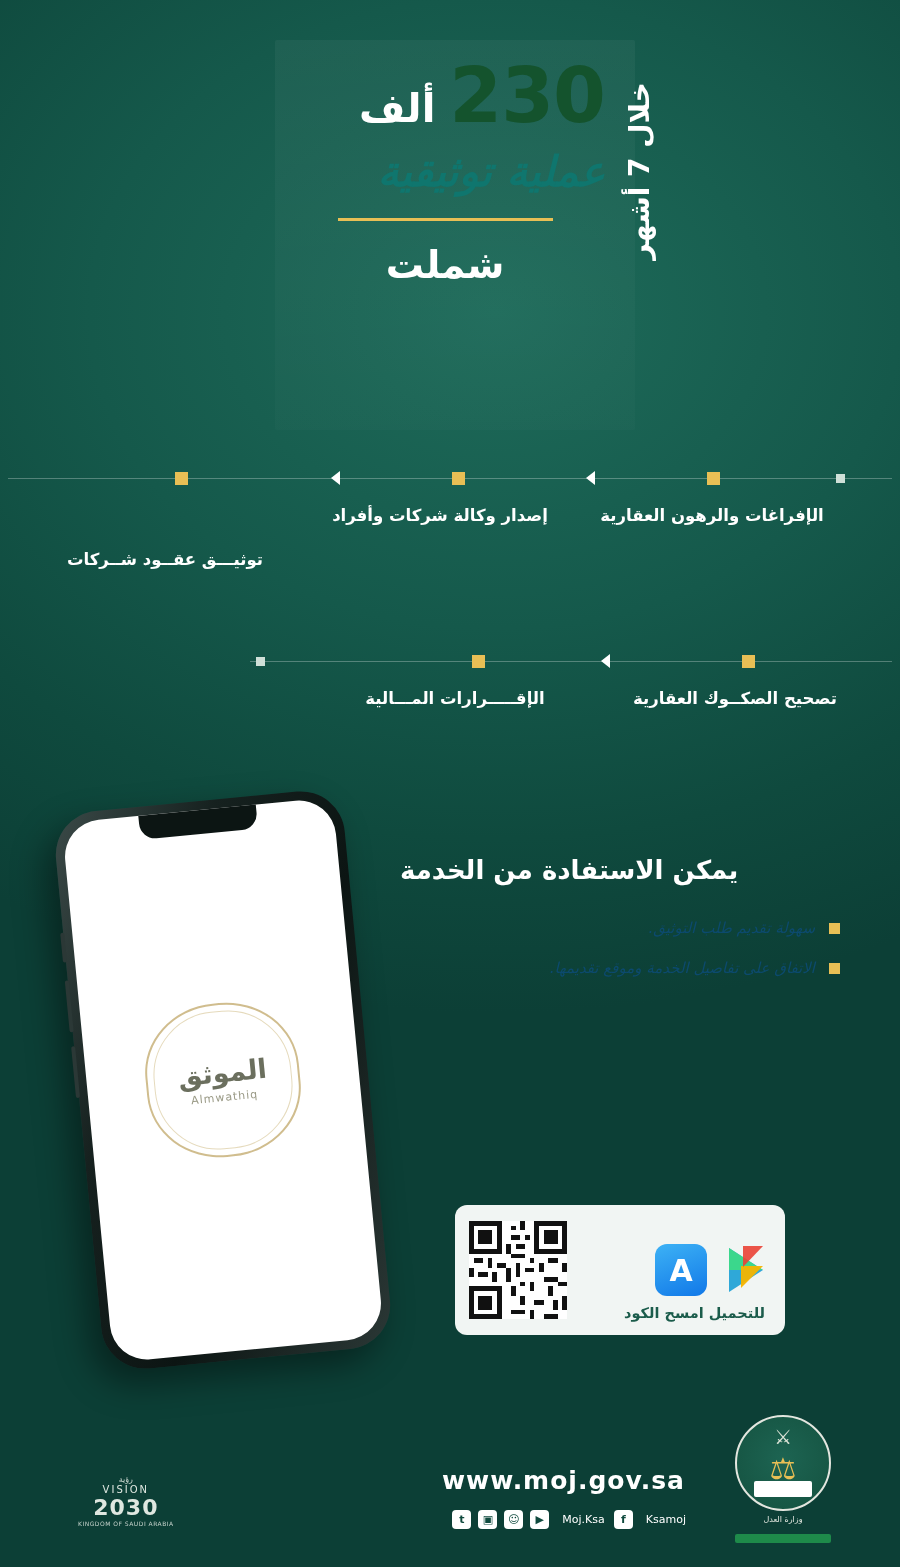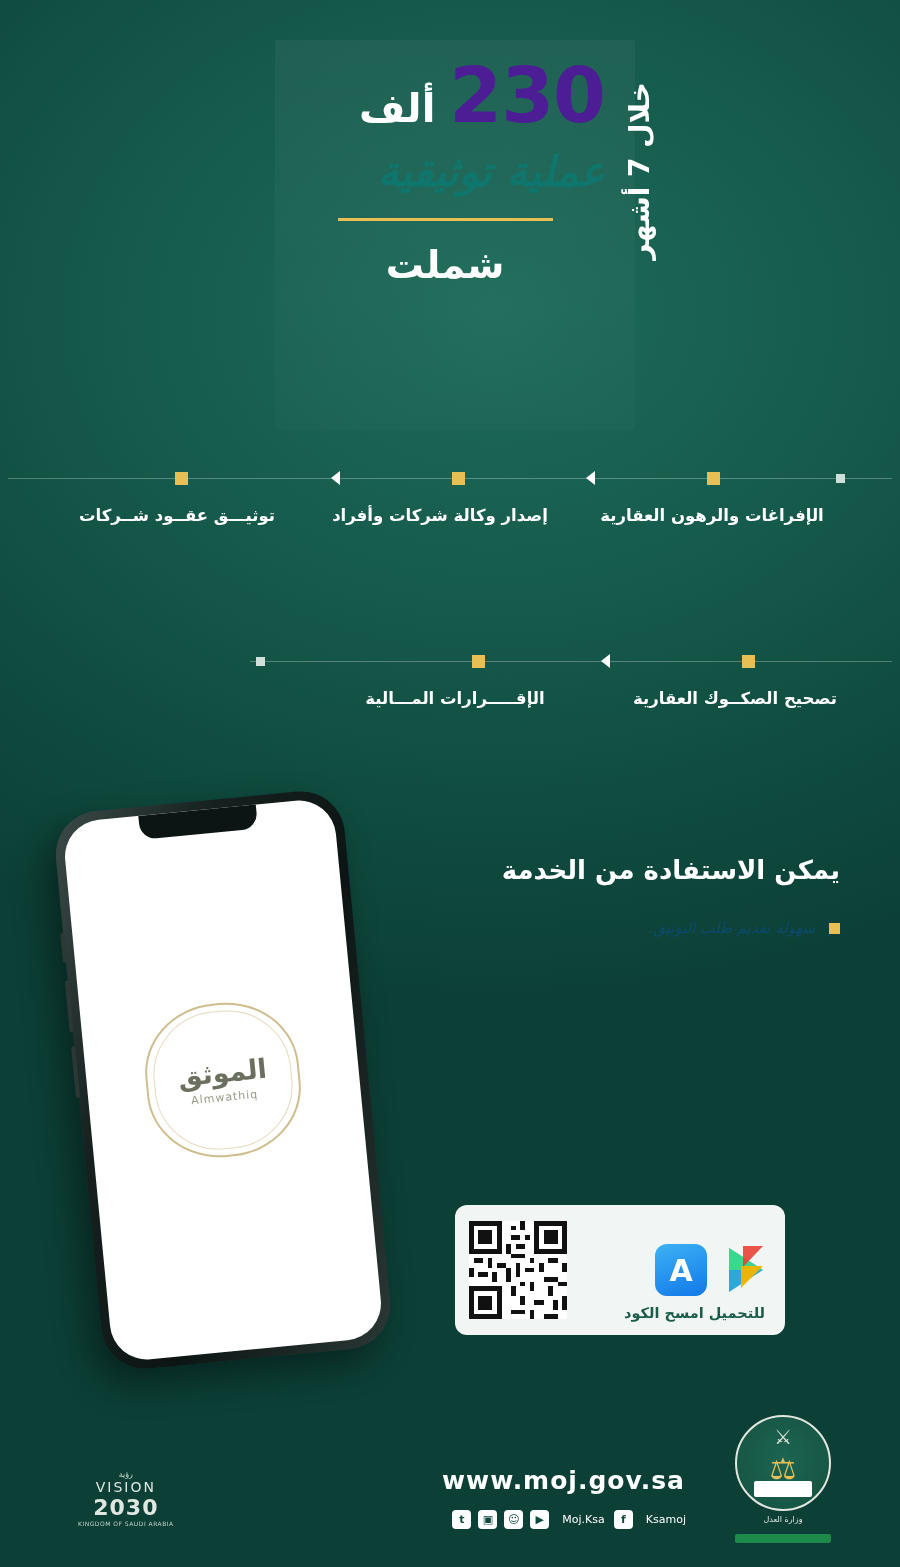--- a/index.html
+++ b/index.html
@@ -33,21 +33,21 @@
     position: relative;
     padding: 18px 40px 0 30px;
     text-align: right;
     direction: rtl;
   }
   .line1 {
     display: flex; align-items: baseline; justify-content: flex-start;
     gap: 14px;
   }
   .num {
-    font-size: 76px; font-weight: bold; color: #4c1d95;
+    font-size: 76px; font-weight: bold; color: #14532d;
     letter-spacing: -1px; line-height: 1;
     direction: ltr;
   }
   .alf {
     font-size: 40px; font-weight: bold; color: #ffffff; line-height: 1;
   }
   .line2 {
     margin-top: 14px;
     font-size: 42px; font-weight: bold; color: #0f766e; line-height: 1.15; font-style: italic;
   }
@@ -168,21 +168,21 @@
     opacity: 0.6;
   }
   .applogo .ar { font-size: 27px; font-weight: bold; color: #6b6f5e; }
   .applogo .en { font-size: 11px; color: #9a9a86; letter-spacing: 1px; margin-top: 3px; }
 
   
   .copy {
     position: absolute;
     right: 60px; top: 855px;
     width: 440px;
-    text-align: right;
+    text-align: left;
     direction: rtl;
   }
   .copy .c1 { font-size: 26px; font-weight: bold; color: #ffffff; }
   .copy .c2 { font-size: 34px; font-weight: bold; color: #e8bf55; margin-top: 8px; }
   .copy .c2 .w { color: #ffffff; }
   .bullets { margin-top: 34px; }
   .bullet {
     display: flex; align-items: center; justify-content: flex-start;
     gap: 14px;
     margin-bottom: 22px;
@@ -327,21 +327,21 @@
     direction: rtl;
     font-size: 14.5px; color: #e9efe9; line-height: 1.55;
     width: 250px;
   }
   .vision {
     position: absolute;
     left: 78px; bottom: 40px;
     text-align: center;
     color: #dfe7e0;
   }
-  .vision .v1 { font-size: 14px; letter-spacing: 2px; }
+  .vision .v1 { font-size: 10px; letter-spacing: 2px; }
   .vision .v2 { font-size: 22px; font-weight: bold; letter-spacing: 1px; }
   .vision .v3 { font-size: 6px; letter-spacing: 0.5px; opacity: 0.85; }
   .vision .v0 { font-size: 8px; opacity: 0.9; }
 </style>
 </head>
 <body>
 
 <div class="poster">
 
   <div class="header">
@@ -363,21 +363,21 @@
 
     <div class="marker" style="right:180px;"></div>
     <div class="chev" style="right:305px;"></div>
     <div class="marker" style="right:435px;"></div>
     <div class="chev" style="right:560px;"></div>
     <div class="marker" style="right:712px;"></div>
     <div class="marker sm" style="right:55px;"></div>
 
     <div class="tl-label" style="right:38px; width:300px;">الإفراغات والرهون العقارية</div>
     <div class="tl-label" style="right:315px; width:290px;">إصدار وكالة شركات وأفراد</div>
-    <div class="tl-label" style="right:578px; width:290px;">توثيـــق عقــود شــركات</div>
+    <div class="tl-label" style="right:590px; width:290px;margin-top:44px;">توثيـــق عقــود شــركات</div>
   </div>
 
   <div class="tl row2">
     <div class="tl-axis"></div>
 
     <div class="marker" style="right:145px;"></div>
     <div class="chev" style="right:290px;"></div>
     <div class="marker" style="right:415px;"></div>
     <div class="marker sm" style="right:635px;"></div>
 
@@ -402,20 +402,24 @@
     </div>
   </div>
 
   <div class="copy">
     <div class="c1">يمكن الاستفادة من الخدمة</div>
 
     <div class="bullets">
       <div class="bullet">
         <span class="sq"></span>
         <span class="txt">سهولة تقديم طلب التوثيق.</span>
+      </div>
+      <div class="bullet">
+        <span class="sq"></span>
+        <span class="txt">الاتفاق على تفاصيل الخدمة وموقع تقديمها.</span>
       </div>
     </div>
   </div>
 
   <div class="dl-card">
     <div class="dl-left">
       <div class="gp">
         <span class="tri"></span>
         <span class="tri2"></span>
         <span class="tri3"></span>

